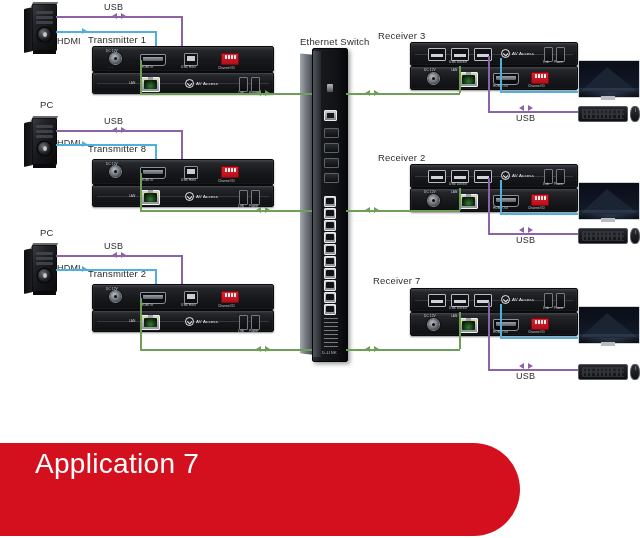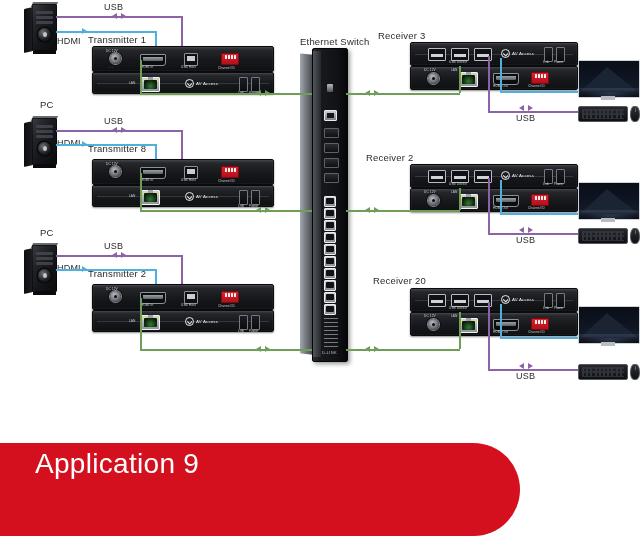--- a/index.html
+++ b/index.html
@@ -409,21 +409,21 @@
         </div>
       <div class="plabel" style="left:145px;top:18px;">Link</div>
       <div class="plabel" style="left:156px;top:18px;">Power</div>
     </div>
   </div>
   <div class="wv c-lan" style="left:140px;top:173px;height:38px;"></div>
   <div class="wh c-lan" style="left:140px;top:210px;width:172px;"></div>
   <div class="arrow ar-l lanc" style="left:256px;top:207px;"></div>
   <div class="arrow ar-r lanc" style="left:265px;top:207px;"></div>
 
-  <div class="lbl md" style="left:366px;top:152px;">Receiver 2</div>
+  <div class="lbl md" style="left:378px;top:152px;">Receiver 2</div>
   <div class="unit" style="left:410px;top:164px;width:166px;height:46px;">
     <div class="panel" style="top:0;width:166px;height:22px;">
       <div class="hrule"></div>
       <div class="usba" style="left:17px;top:5px;width:16px;height:11px;"></div>
       <div class="usba" style="left:40px;top:5px;width:16px;height:11px;"></div>
       <div class="usba" style="left:63px;top:5px;width:16px;height:11px;"></div>
       <div class="plabel" style="left:38px;top:17px;">USB Device</div>
       <div class="avlogo" style="left:90px;top:6px;">
         <div class="mark"></div>
           <div class="txt">AV Access</div>
@@ -541,21 +541,21 @@
         </div>
       <div class="plabel" style="left:145px;top:18px;">Link</div>
       <div class="plabel" style="left:156px;top:18px;">Power</div>
     </div>
   </div>
   <div class="wv c-lan" style="left:140px;top:298px;height:52px;"></div>
   <div class="wh c-lan" style="left:140px;top:349px;width:172px;"></div>
   <div class="arrow ar-l lanc" style="left:256px;top:346px;"></div>
   <div class="arrow ar-r lanc" style="left:265px;top:346px;"></div>
 
-  <div class="lbl md" style="left:373px;top:275px;">Receiver 20</div>
+  <div class="lbl md" style="left:373px;top:275px;">Receiver 7</div>
   <div class="unit" style="left:410px;top:288px;width:166px;height:46px;">
     <div class="panel" style="top:0;width:166px;height:22px;">
       <div class="hrule"></div>
       <div class="usba" style="left:17px;top:5px;width:16px;height:11px;"></div>
       <div class="usba" style="left:40px;top:5px;width:16px;height:11px;"></div>
       <div class="usba" style="left:63px;top:5px;width:16px;height:11px;"></div>
       <div class="plabel" style="left:38px;top:17px;">USB Device</div>
       <div class="avlogo" style="left:90px;top:6px;">
         <div class="mark"></div>
           <div class="txt">AV Access</div>
@@ -609,16 +609,16 @@
         <div class="glow"></div>
       </div>
     <div class="stand"></div>
   </div>
   <div class="kbd" style="left:578px;top:364px;width:48px;height:14px;">
       <div class="keys"></div>
     </div>
   <div class="mouse" style="left:630px;top:364px;width:8px;height:14px;"></div>
 
   <div class="banner">
-    <h1>Application 9</h1>
+    <h1>Application 7</h1>
   </div>
 
 </div>
 
 </body></html>

